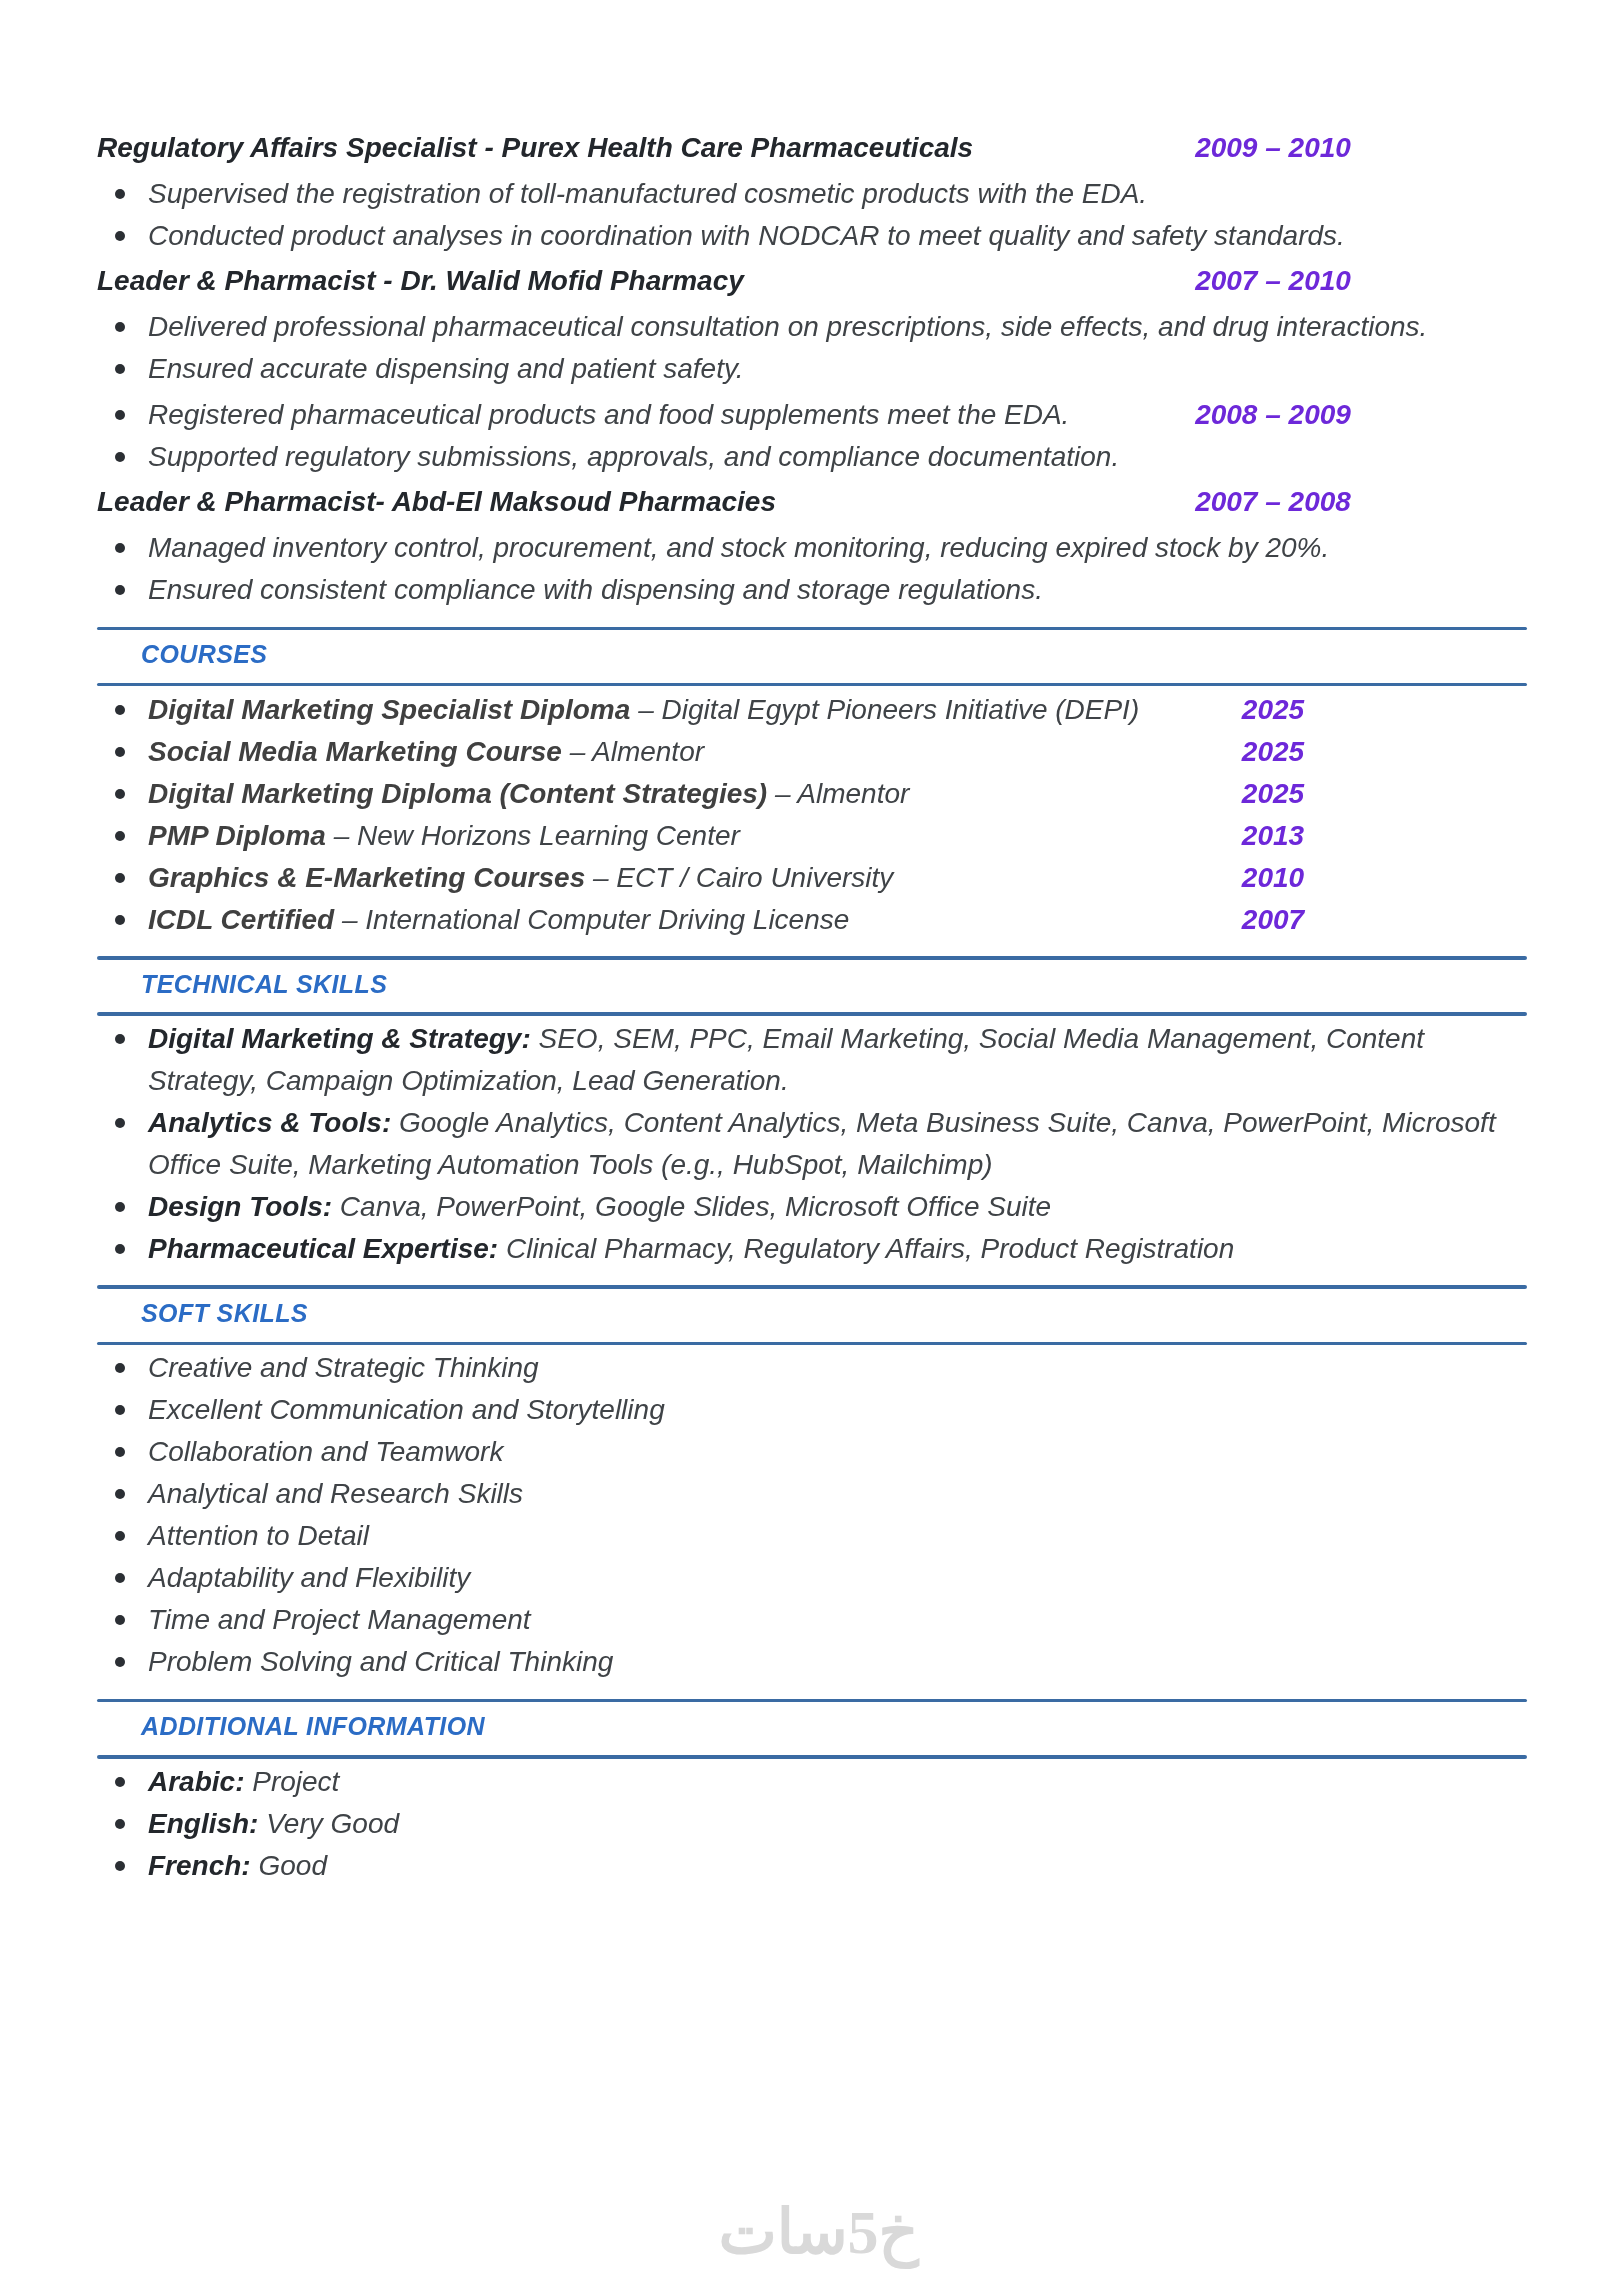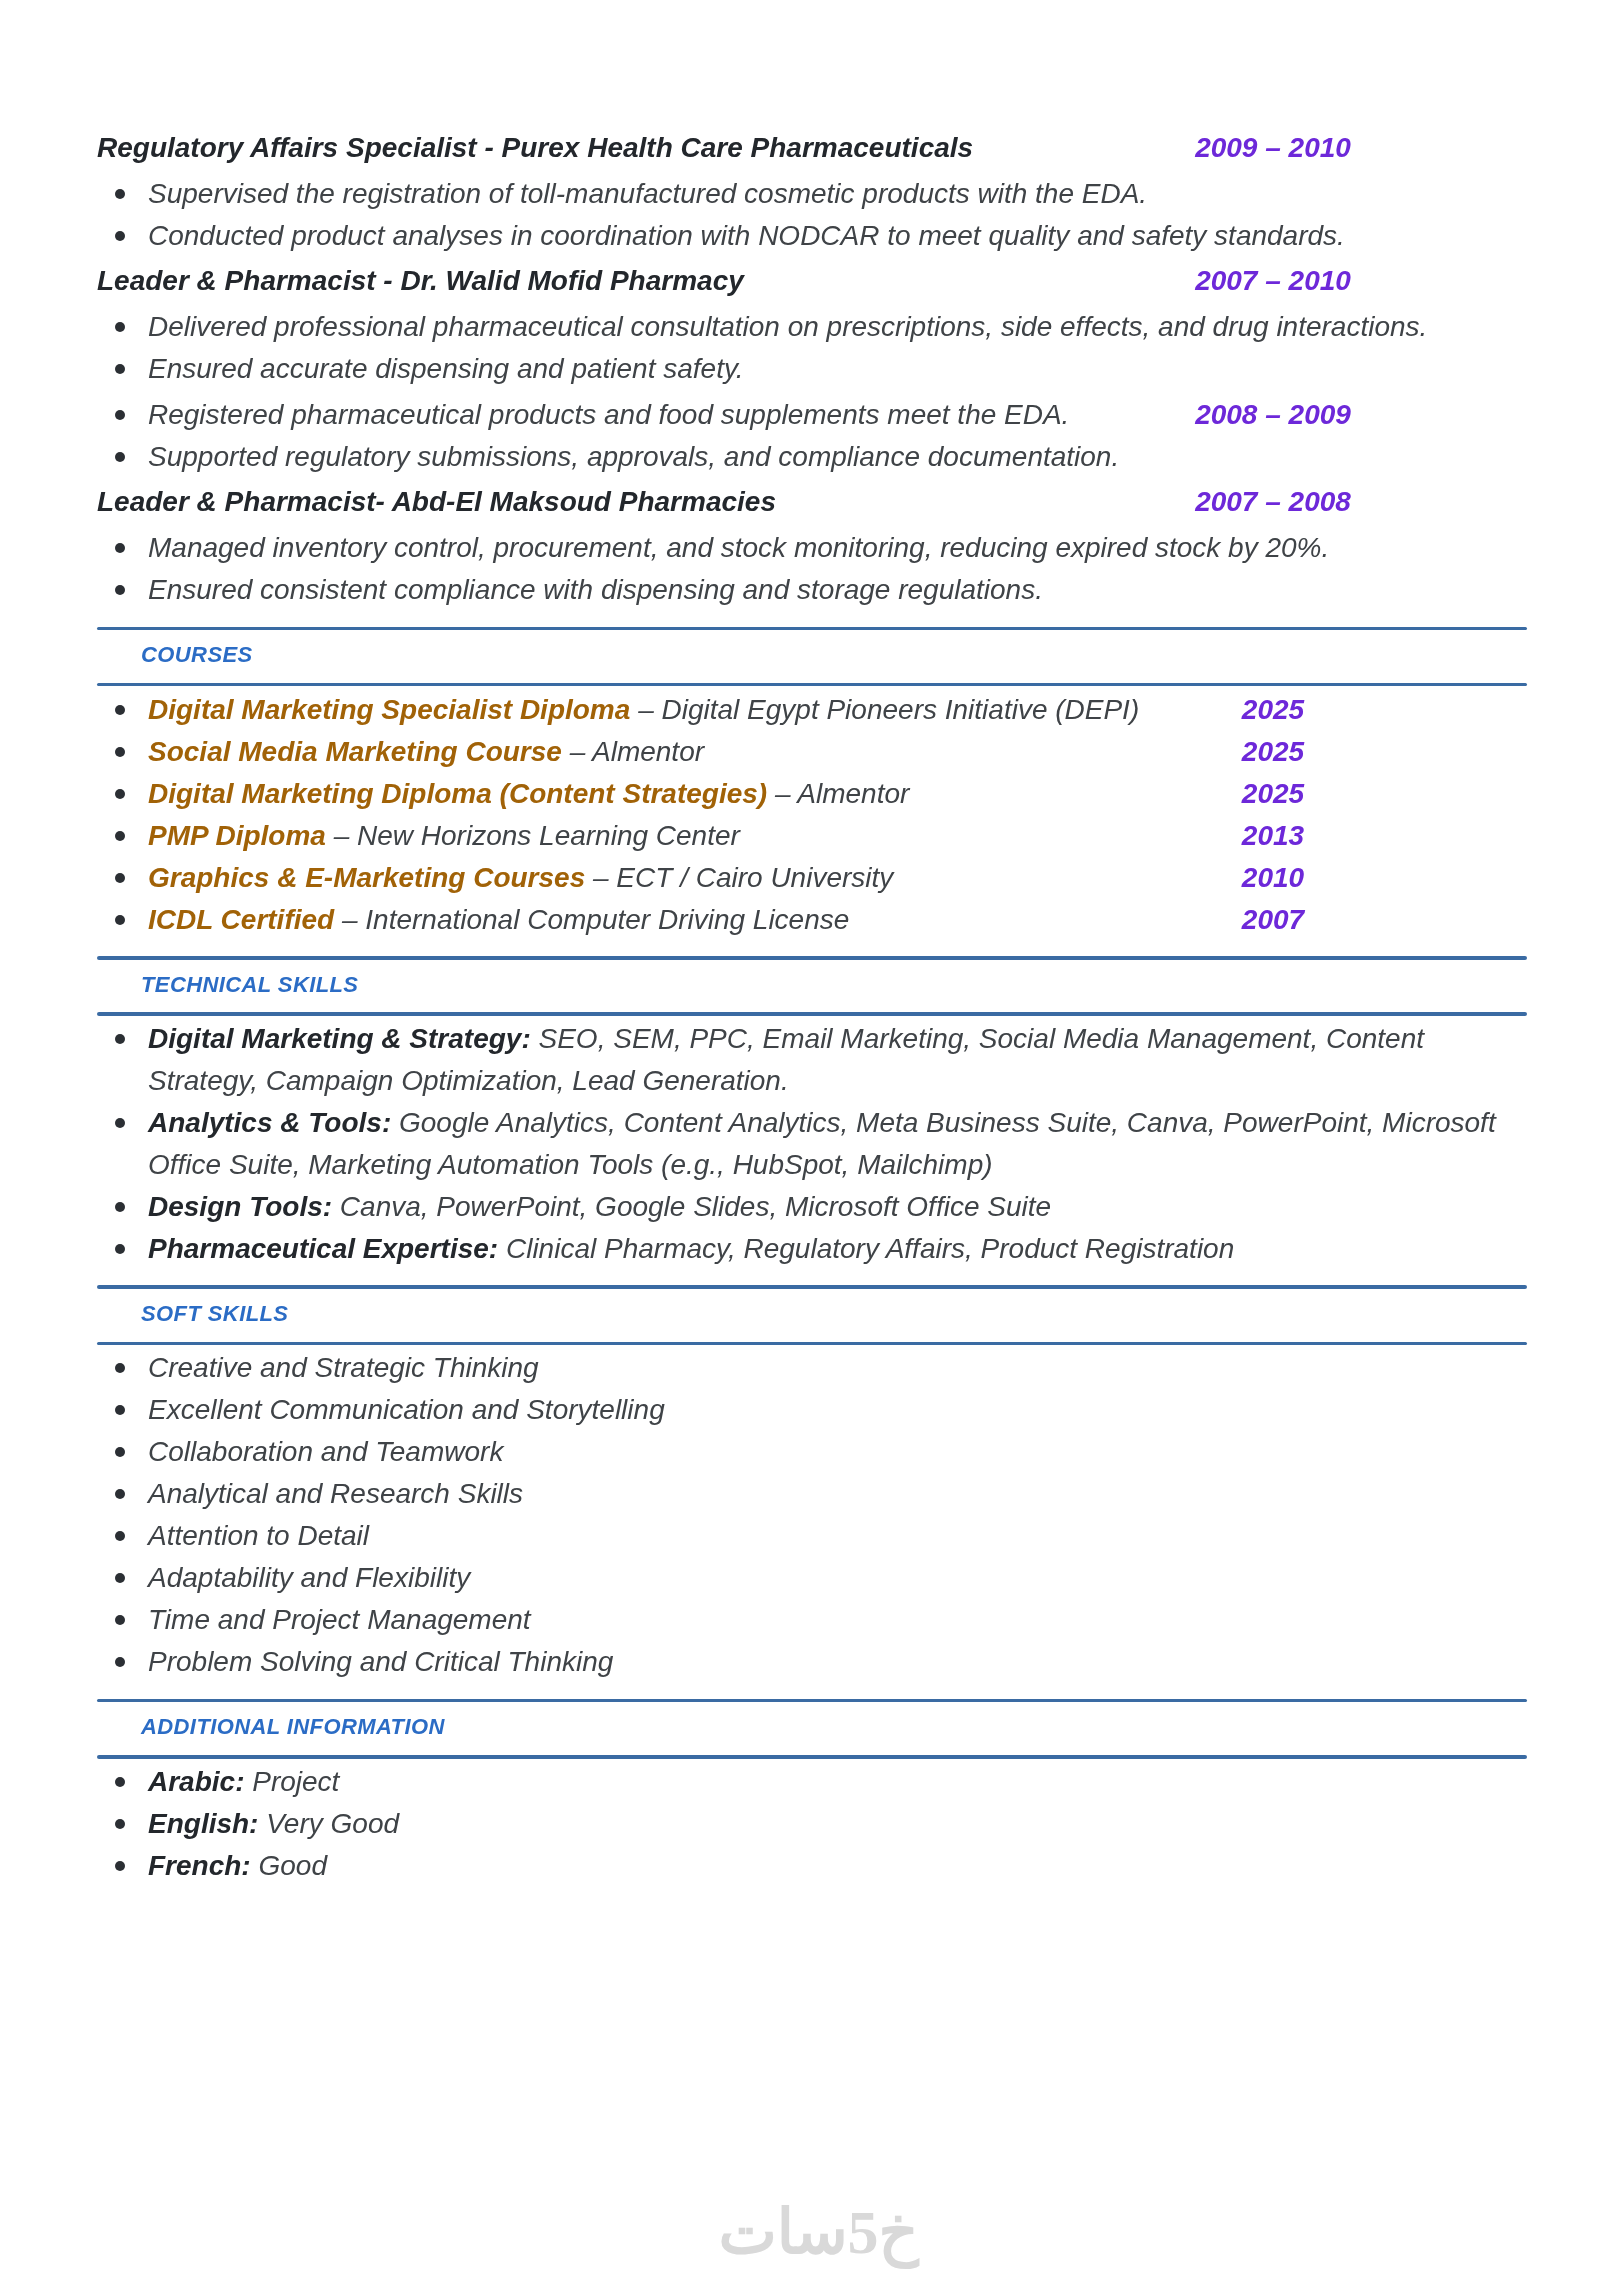--- a/index.html
+++ b/index.html
@@ -39,28 +39,28 @@
   }
   li.nowrap { white-space:nowrap; }
   .lead { font-weight:700; color:#23272c; }
 
   
   section { margin-top:15.5px; }
   .sec-line {
     height:3.5px; width:1430px; background:#3a6ba3; border-radius:2.1px;
   }
   .sec-title {
-    font-size:22px; line-height:45px; font-weight:700;
+    font-size:25px; line-height:45px; font-weight:700;
     color:#2b6cc5; letter-spacing:0.4px;
     margin:2.1px 0 5.7px 44px; white-space:nowrap;
   }
   section ul { margin-top:2.1px; }
 
   .course-row { position:relative; }
-  .course-name { font-weight:700; color:#a16207; }
+  .course-name { font-weight:700; color:#404040; }
 
   
   .watermark {
     position:absolute; left:670px; top:2201px; width:297px;
     direction:rtl; text-align:center;
     font-family:Liberation Serif, serif;
     font-size:62px; line-height:1; font-weight:700; color:#d9d9d9;
     user-select:none;
   }
 </style>

